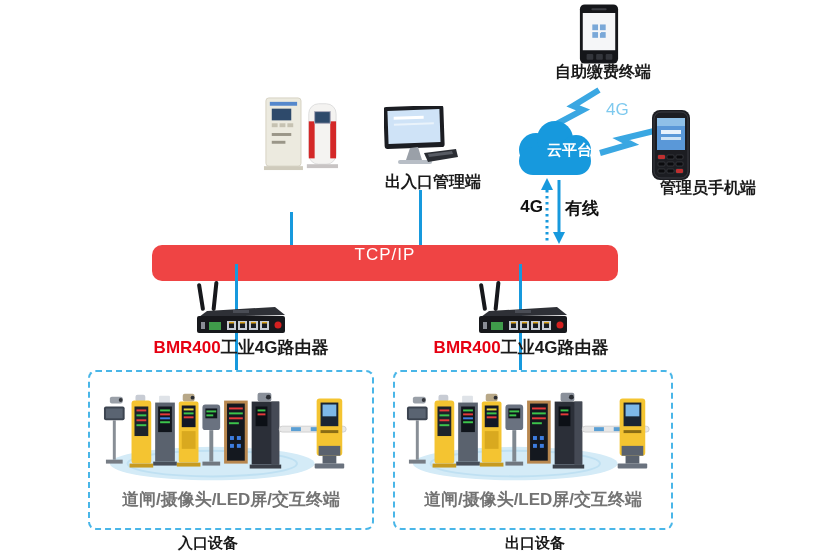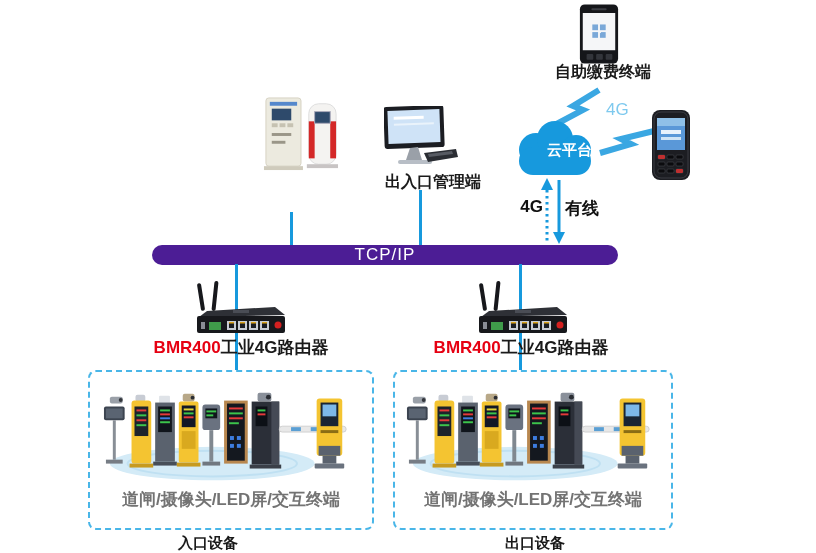--- a/index.html
+++ b/index.html
@@ -3,21 +3,21 @@
 <meta charset="utf-8">
 <style>
   html,body{margin:0;padding:0;background:#fff;}
   .stage{position:relative;width:816px;height:553px;background:#ffffff;
          font-family:"Liberation Sans","DejaVu Sans",sans-serif;overflow:hidden;}
   .abs{position:absolute;}
   .lbl{font-weight:bold;color:#1a1a1a;text-align:center;line-height:1.15;}
   .f16{font-size:16px;}
   .f15{font-size:15px;}
   .vline{width:3px;background:#1799dd;}
-  .bar{left:152px;top:245px;width:466px;height:20px;background:#4c1d95;border-radius:10px;
+  .bar{left:152px;top:245px;width:466px;height:36px;background:#ef4444;border-radius:10px;
        color:#fff;font-size:17px;text-align:center;line-height:20px;letter-spacing:1px;}
   .zone{border:2px dashed #49b6e8;border-radius:8px;background:#ffffff;}
   .zone-devices-text{left:0;right:0;top:116px;font-size:17px;font-weight:bold;color:#737373;text-align:center;}
   .router-label{width:200px;text-align:center;font-size:17px;font-weight:bold;white-space:nowrap;}
   .router-label .model{color:#e60012;}
   .router-label .name{color:#1a1a1a;}
   .link-lbl{font-size:17px;font-weight:bold;color:#111;}
   .cloud-text{color:#fff;font-size:15px;font-weight:bold;text-align:right;}
   .lightblue{color:#7ec9ee;font-size:17px;}
 </style>
@@ -76,20 +76,21 @@
       <rect x="8" y="52" width="7" height="4" rx="1"></rect>
         <rect x="17" y="52" width="7" height="4" rx="1"></rect>
         <rect x="26" y="52" width="7" height="4" rx="1"></rect>
       <rect x="8" y="59" width="7" height="4" rx="1"></rect>
         <rect x="17" y="59" width="7" height="4" rx="1"></rect>
         <rect x="26" y="59" width="7" height="4" rx="1"></rect>
     </g>
     <rect x="8" y="45" width="7" height="4" rx="1" fill="#c03030"></rect>
     <rect x="26" y="59" width="7" height="4" rx="1" fill="#c03030"></rect>
   </svg>
+  <div class="abs lbl f16" style="left:628px;top:179px;width:160px;">管理员手机端</div>
 
   <svg class="abs" style="left:262px;top:96px;" width="78" height="76" viewBox="0 0 80 78">
     <rect x="4" y="2" width="36" height="70" rx="3" fill="#eceadf" stroke="#d6d2c2" stroke-width="1"></rect>
     <rect x="8" y="6" width="28" height="4" fill="#5588cc"></rect>
     <rect x="10" y="13" width="20" height="12" fill="#2e4a6b"></rect>
     <rect x="10" y="28" width="6" height="4" fill="#c6c2b2"></rect>
       <rect x="18" y="28" width="6" height="4" fill="#c6c2b2"></rect>
       <rect x="26" y="28" width="6" height="4" fill="#c6c2b2"></rect>
     <rect x="10" y="38" width="20" height="3" fill="#9a9688"></rect>
     <rect x="10" y="46" width="14" height="3" fill="#9a9688"></rect>

